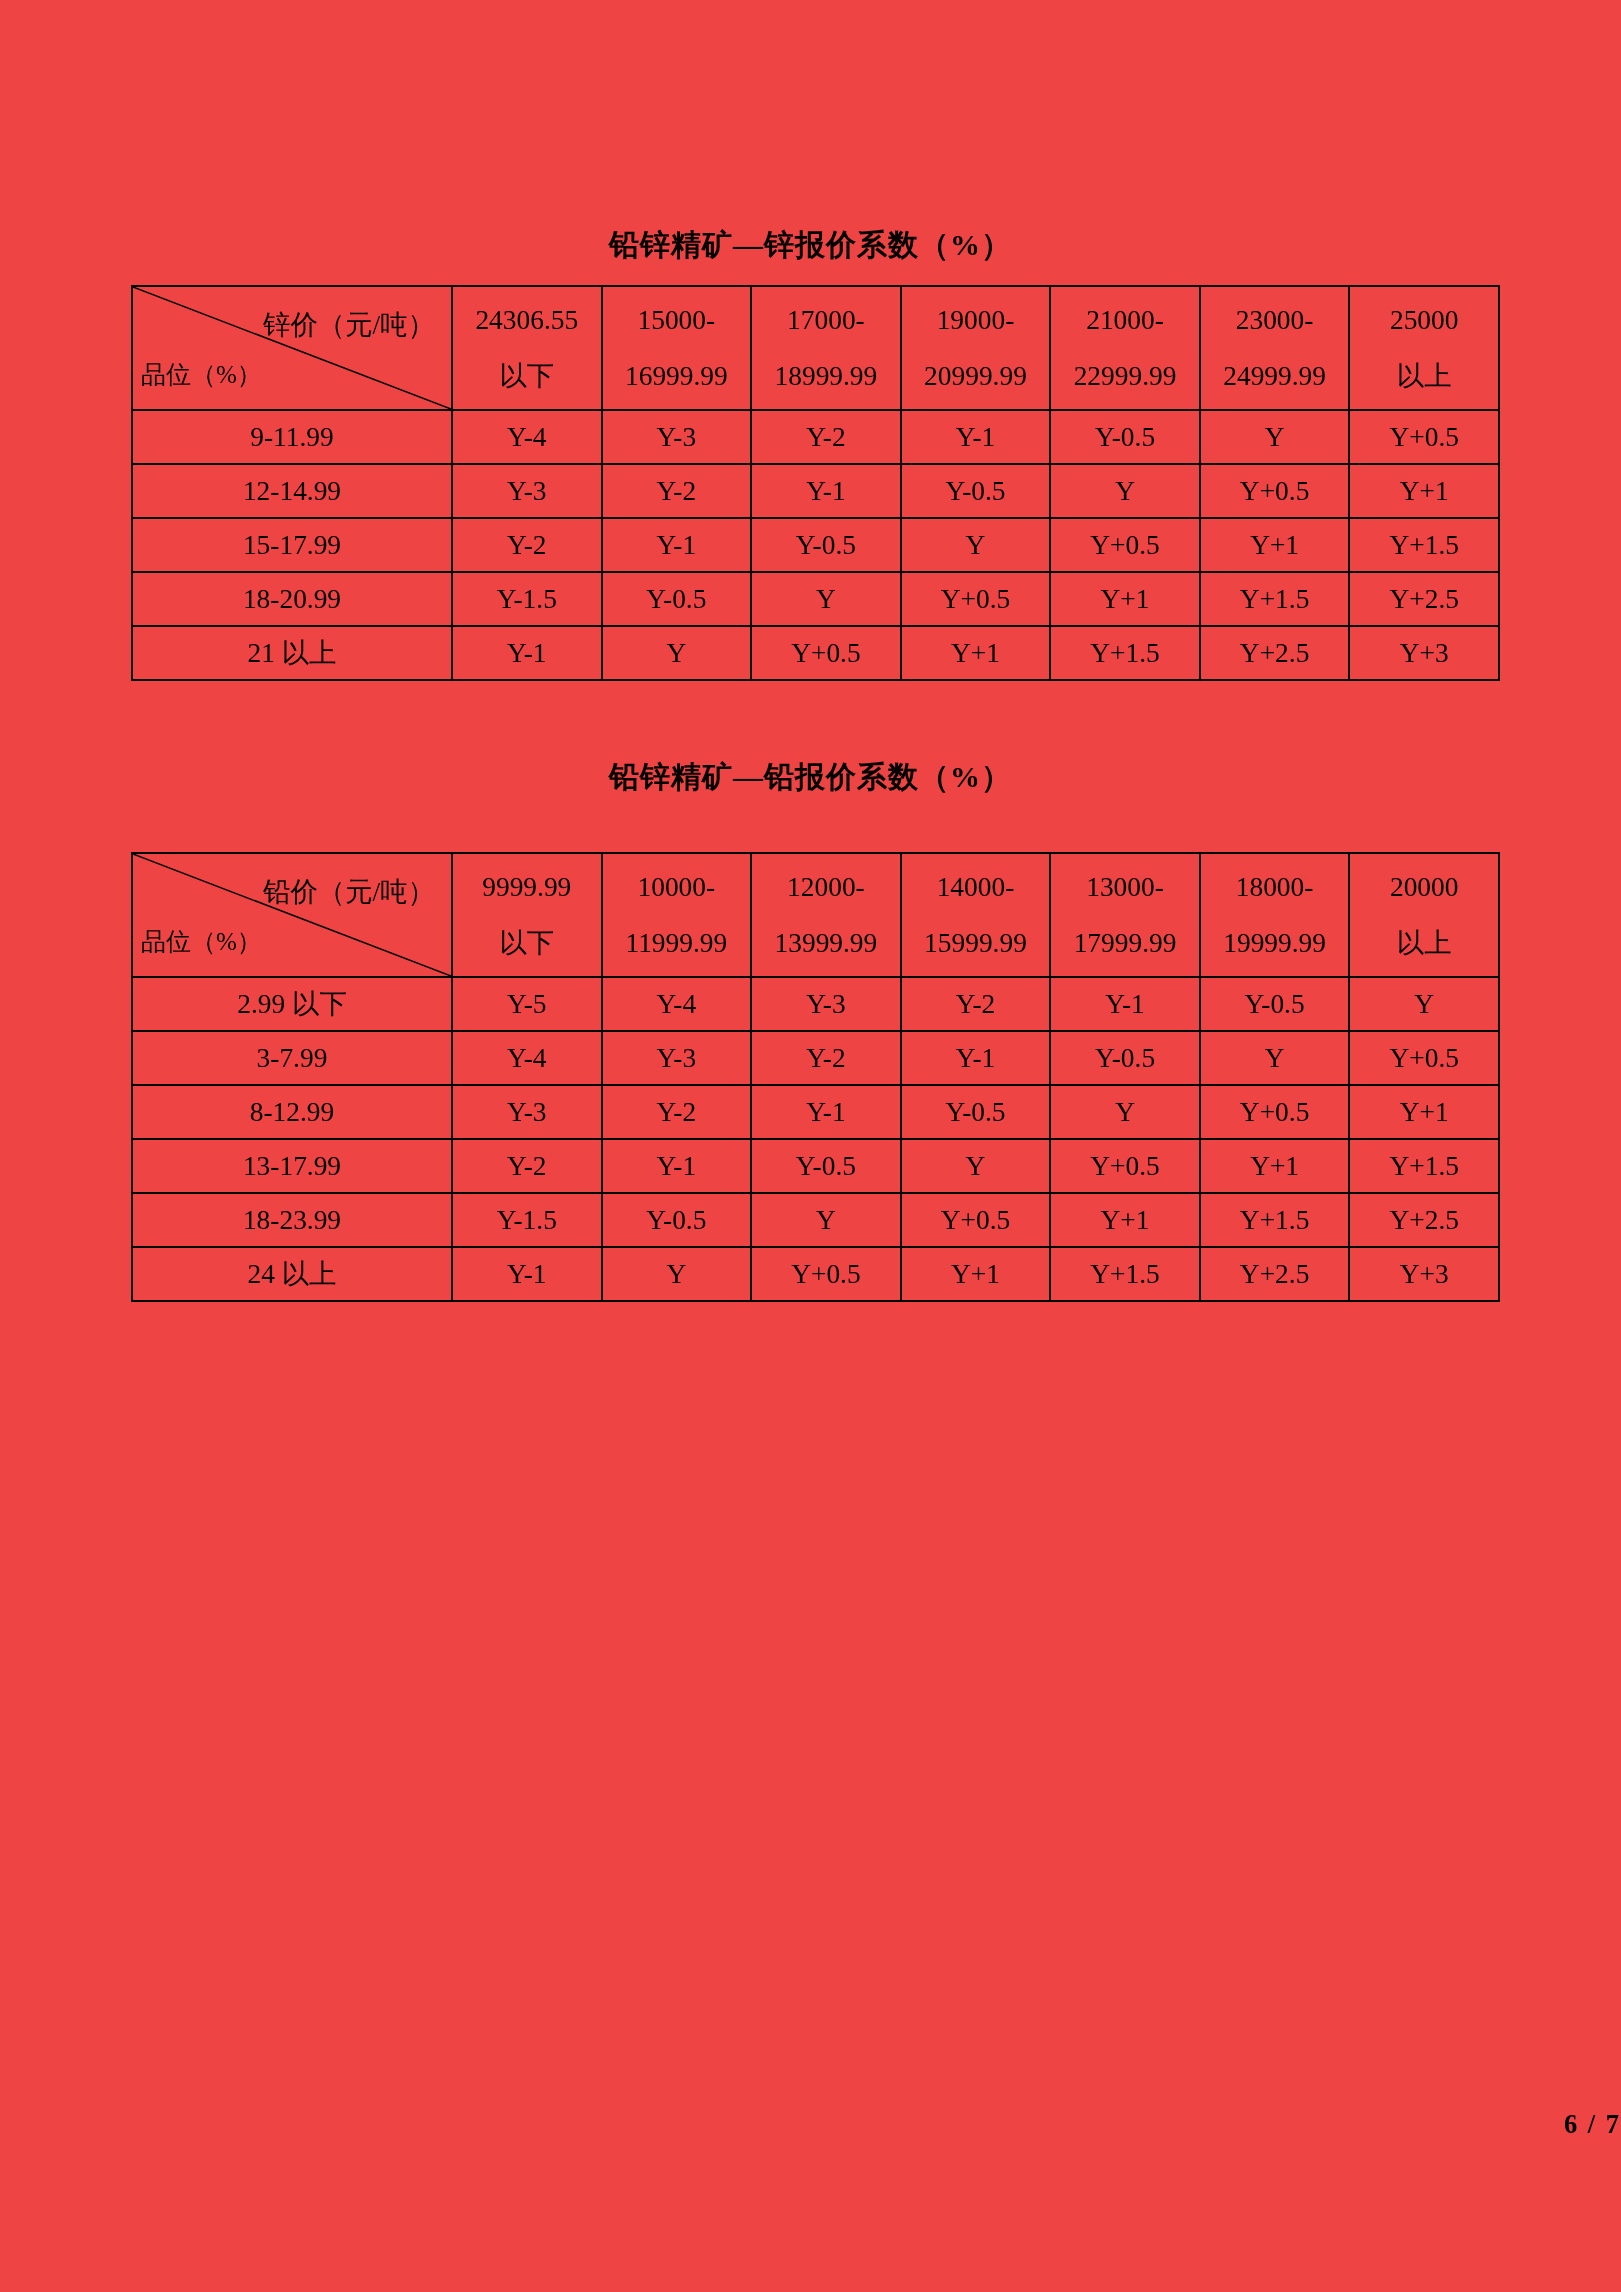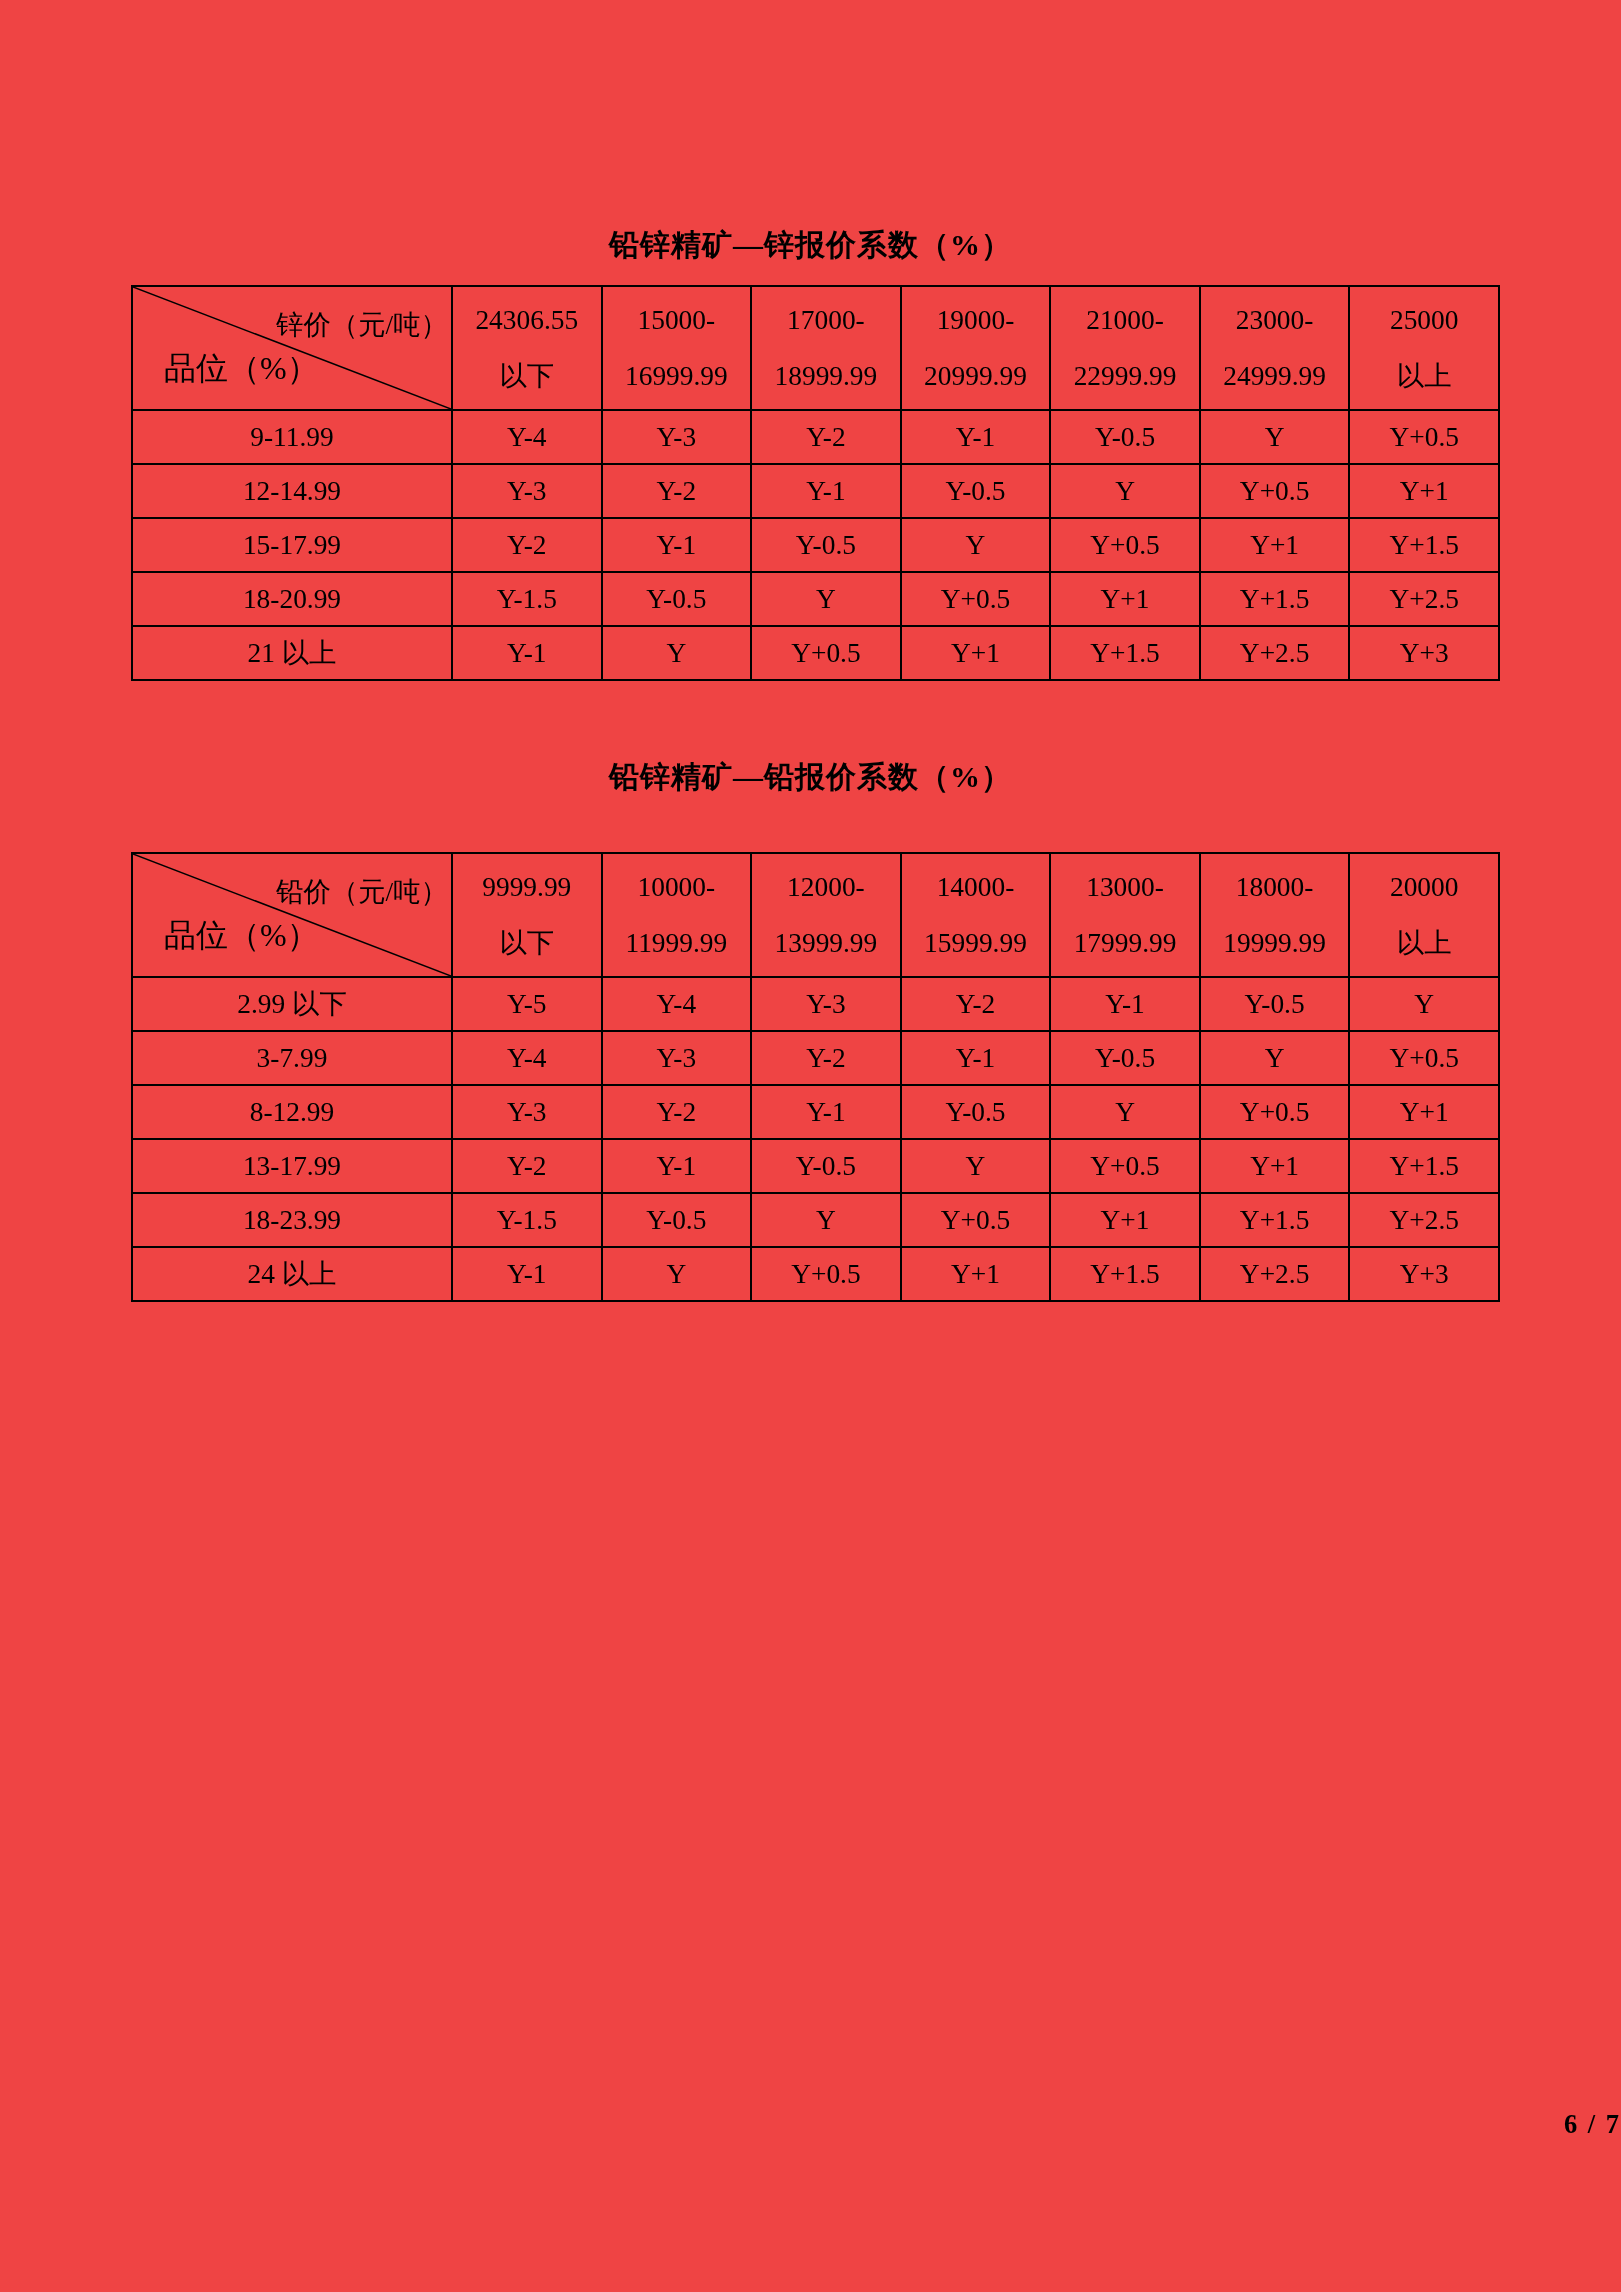--- a/index.html
+++ b/index.html
@@ -61,29 +61,29 @@
   }
   .corner svg.diag {
     position: absolute;
     top: 0; left: 0;
     width: 100%; height: 100%;
     display: block;
   }
   .corner .corner-top {
     position: absolute;
     top: 19.6px;
-    right: 3px;
+    right: 16px;
     font-size: 27.4px;
     white-space: nowrap;
   }
   .corner .corner-bottom {
     position: absolute;
     bottom: 17.6px;
-    left: 31px;
-    font-size: 32px;
+    left: 8px;
+    font-size: 25px;
     white-space: nowrap;
   }
 
   .page-footer {
     position: absolute;
     top: 2109px;
     left: 0;
     width: 100%;
     text-align: right;
     font-size: 26.5px;

